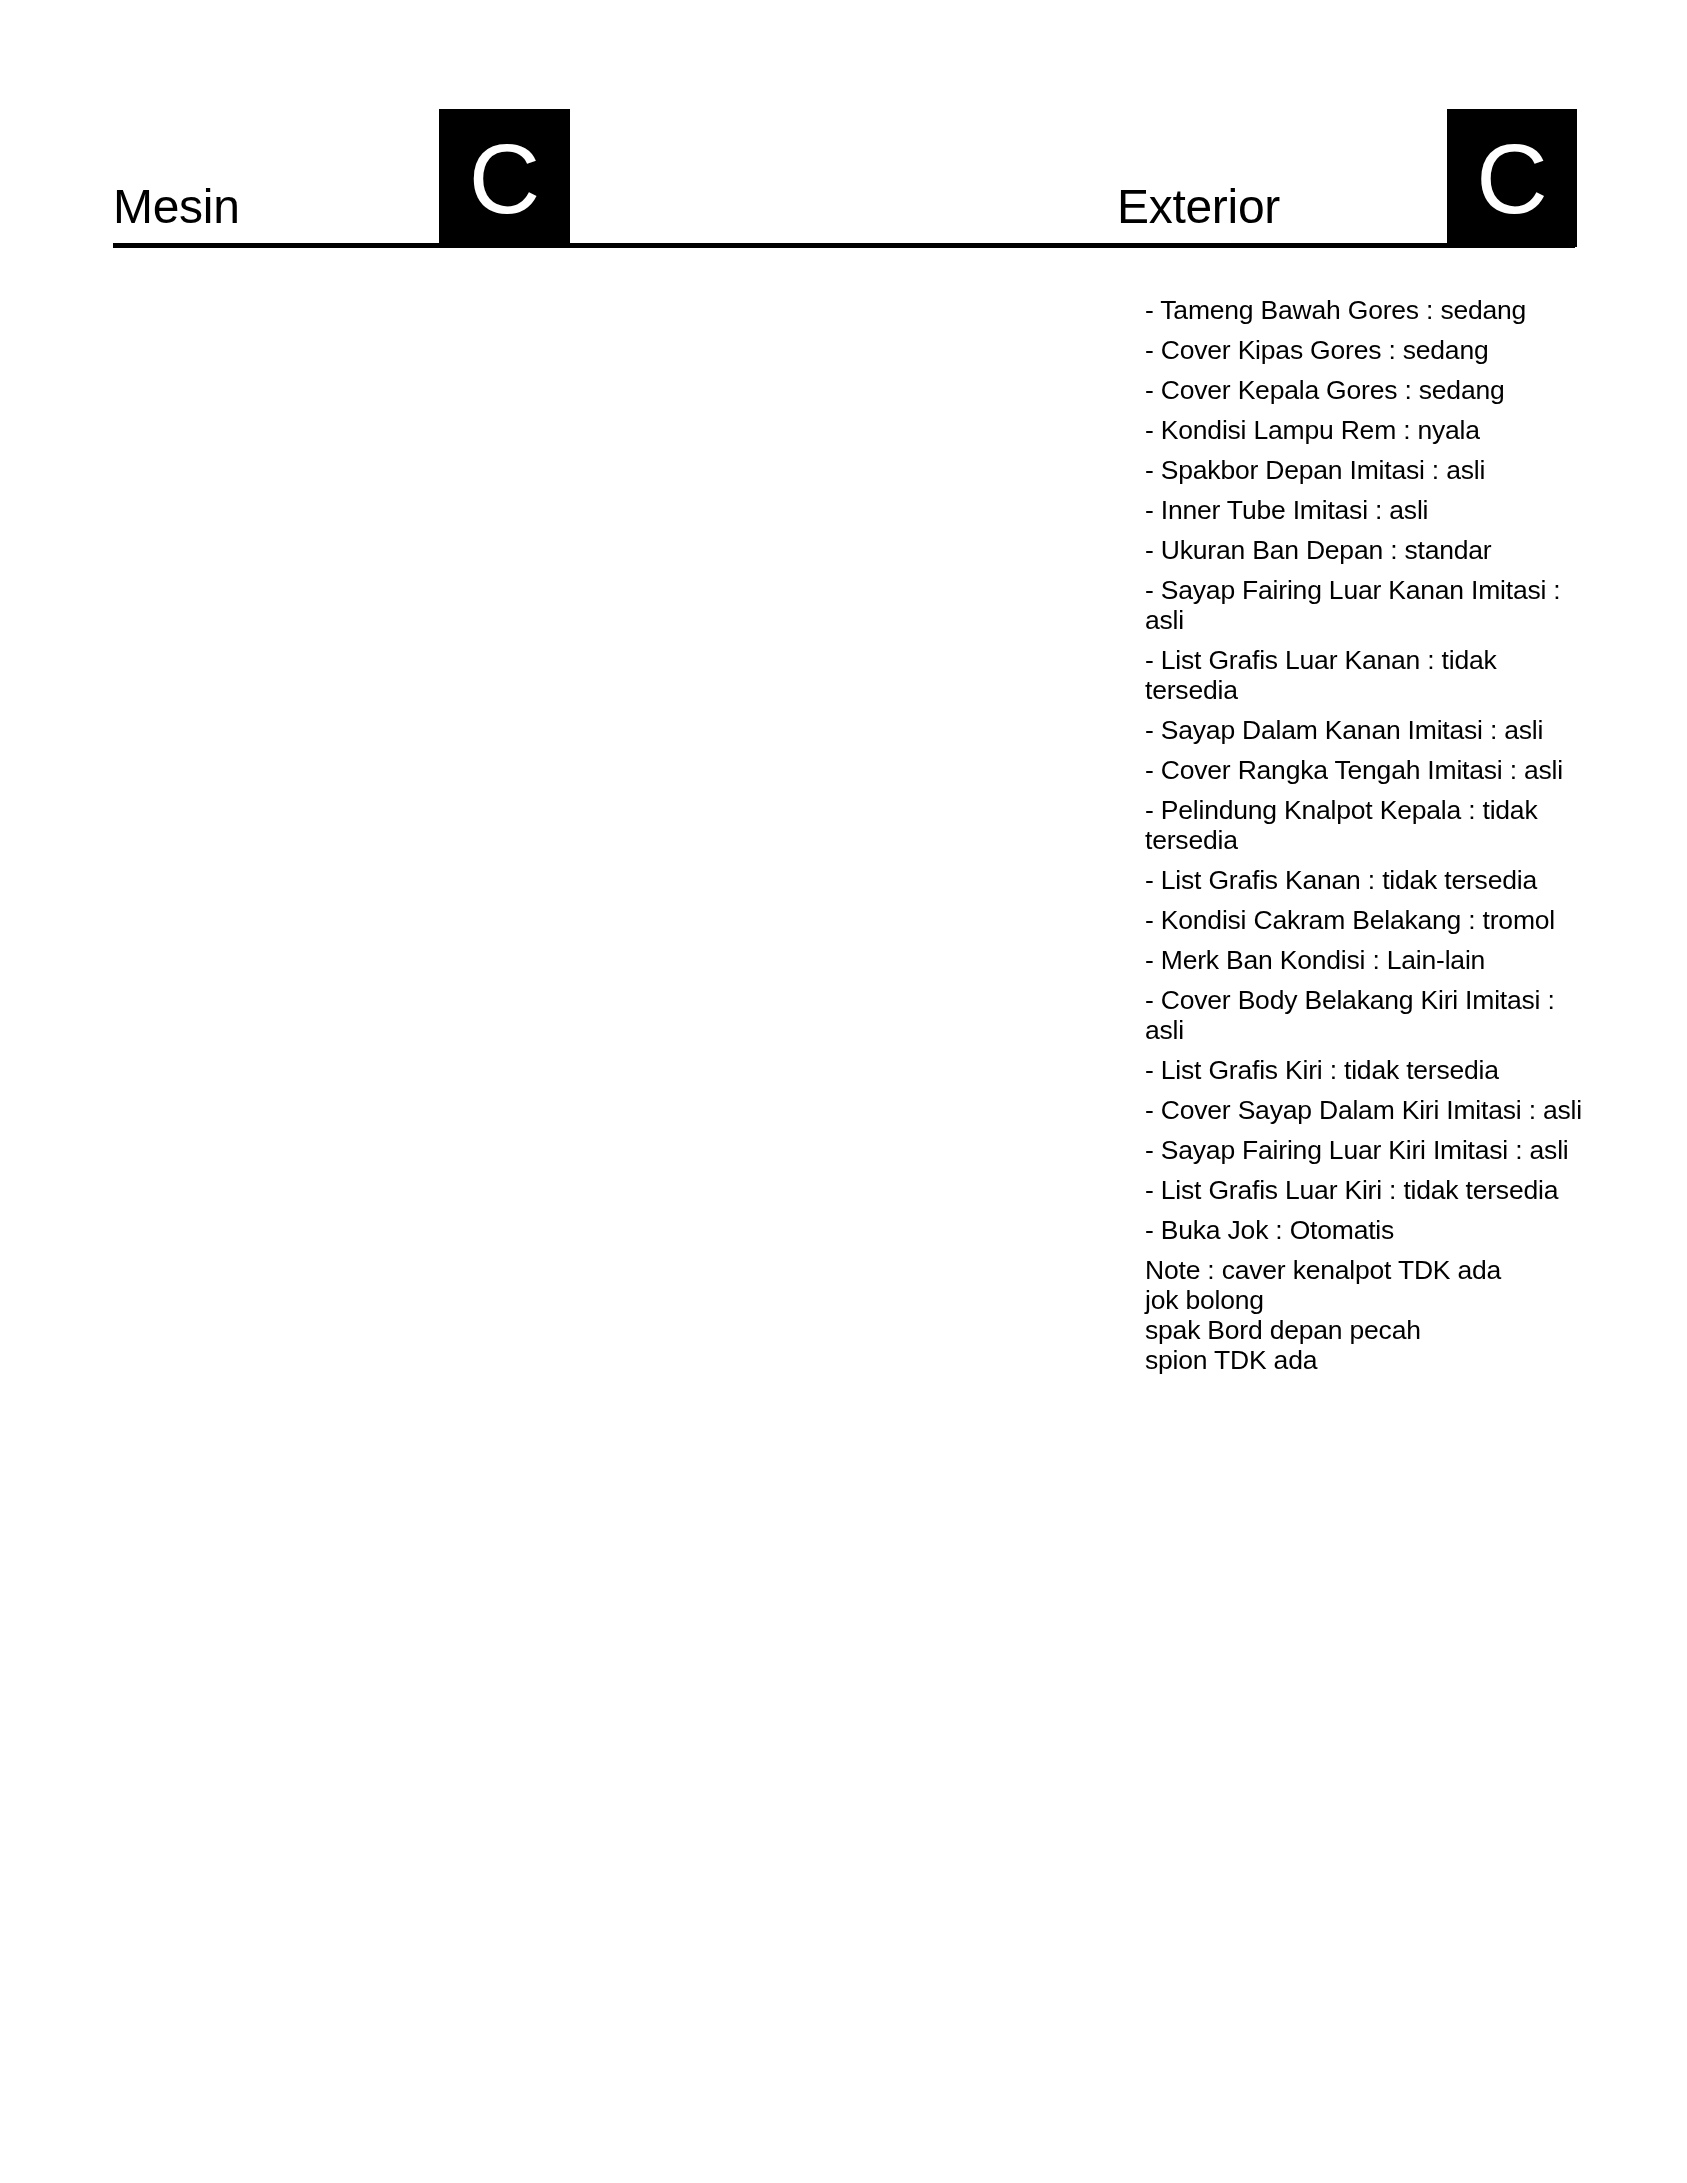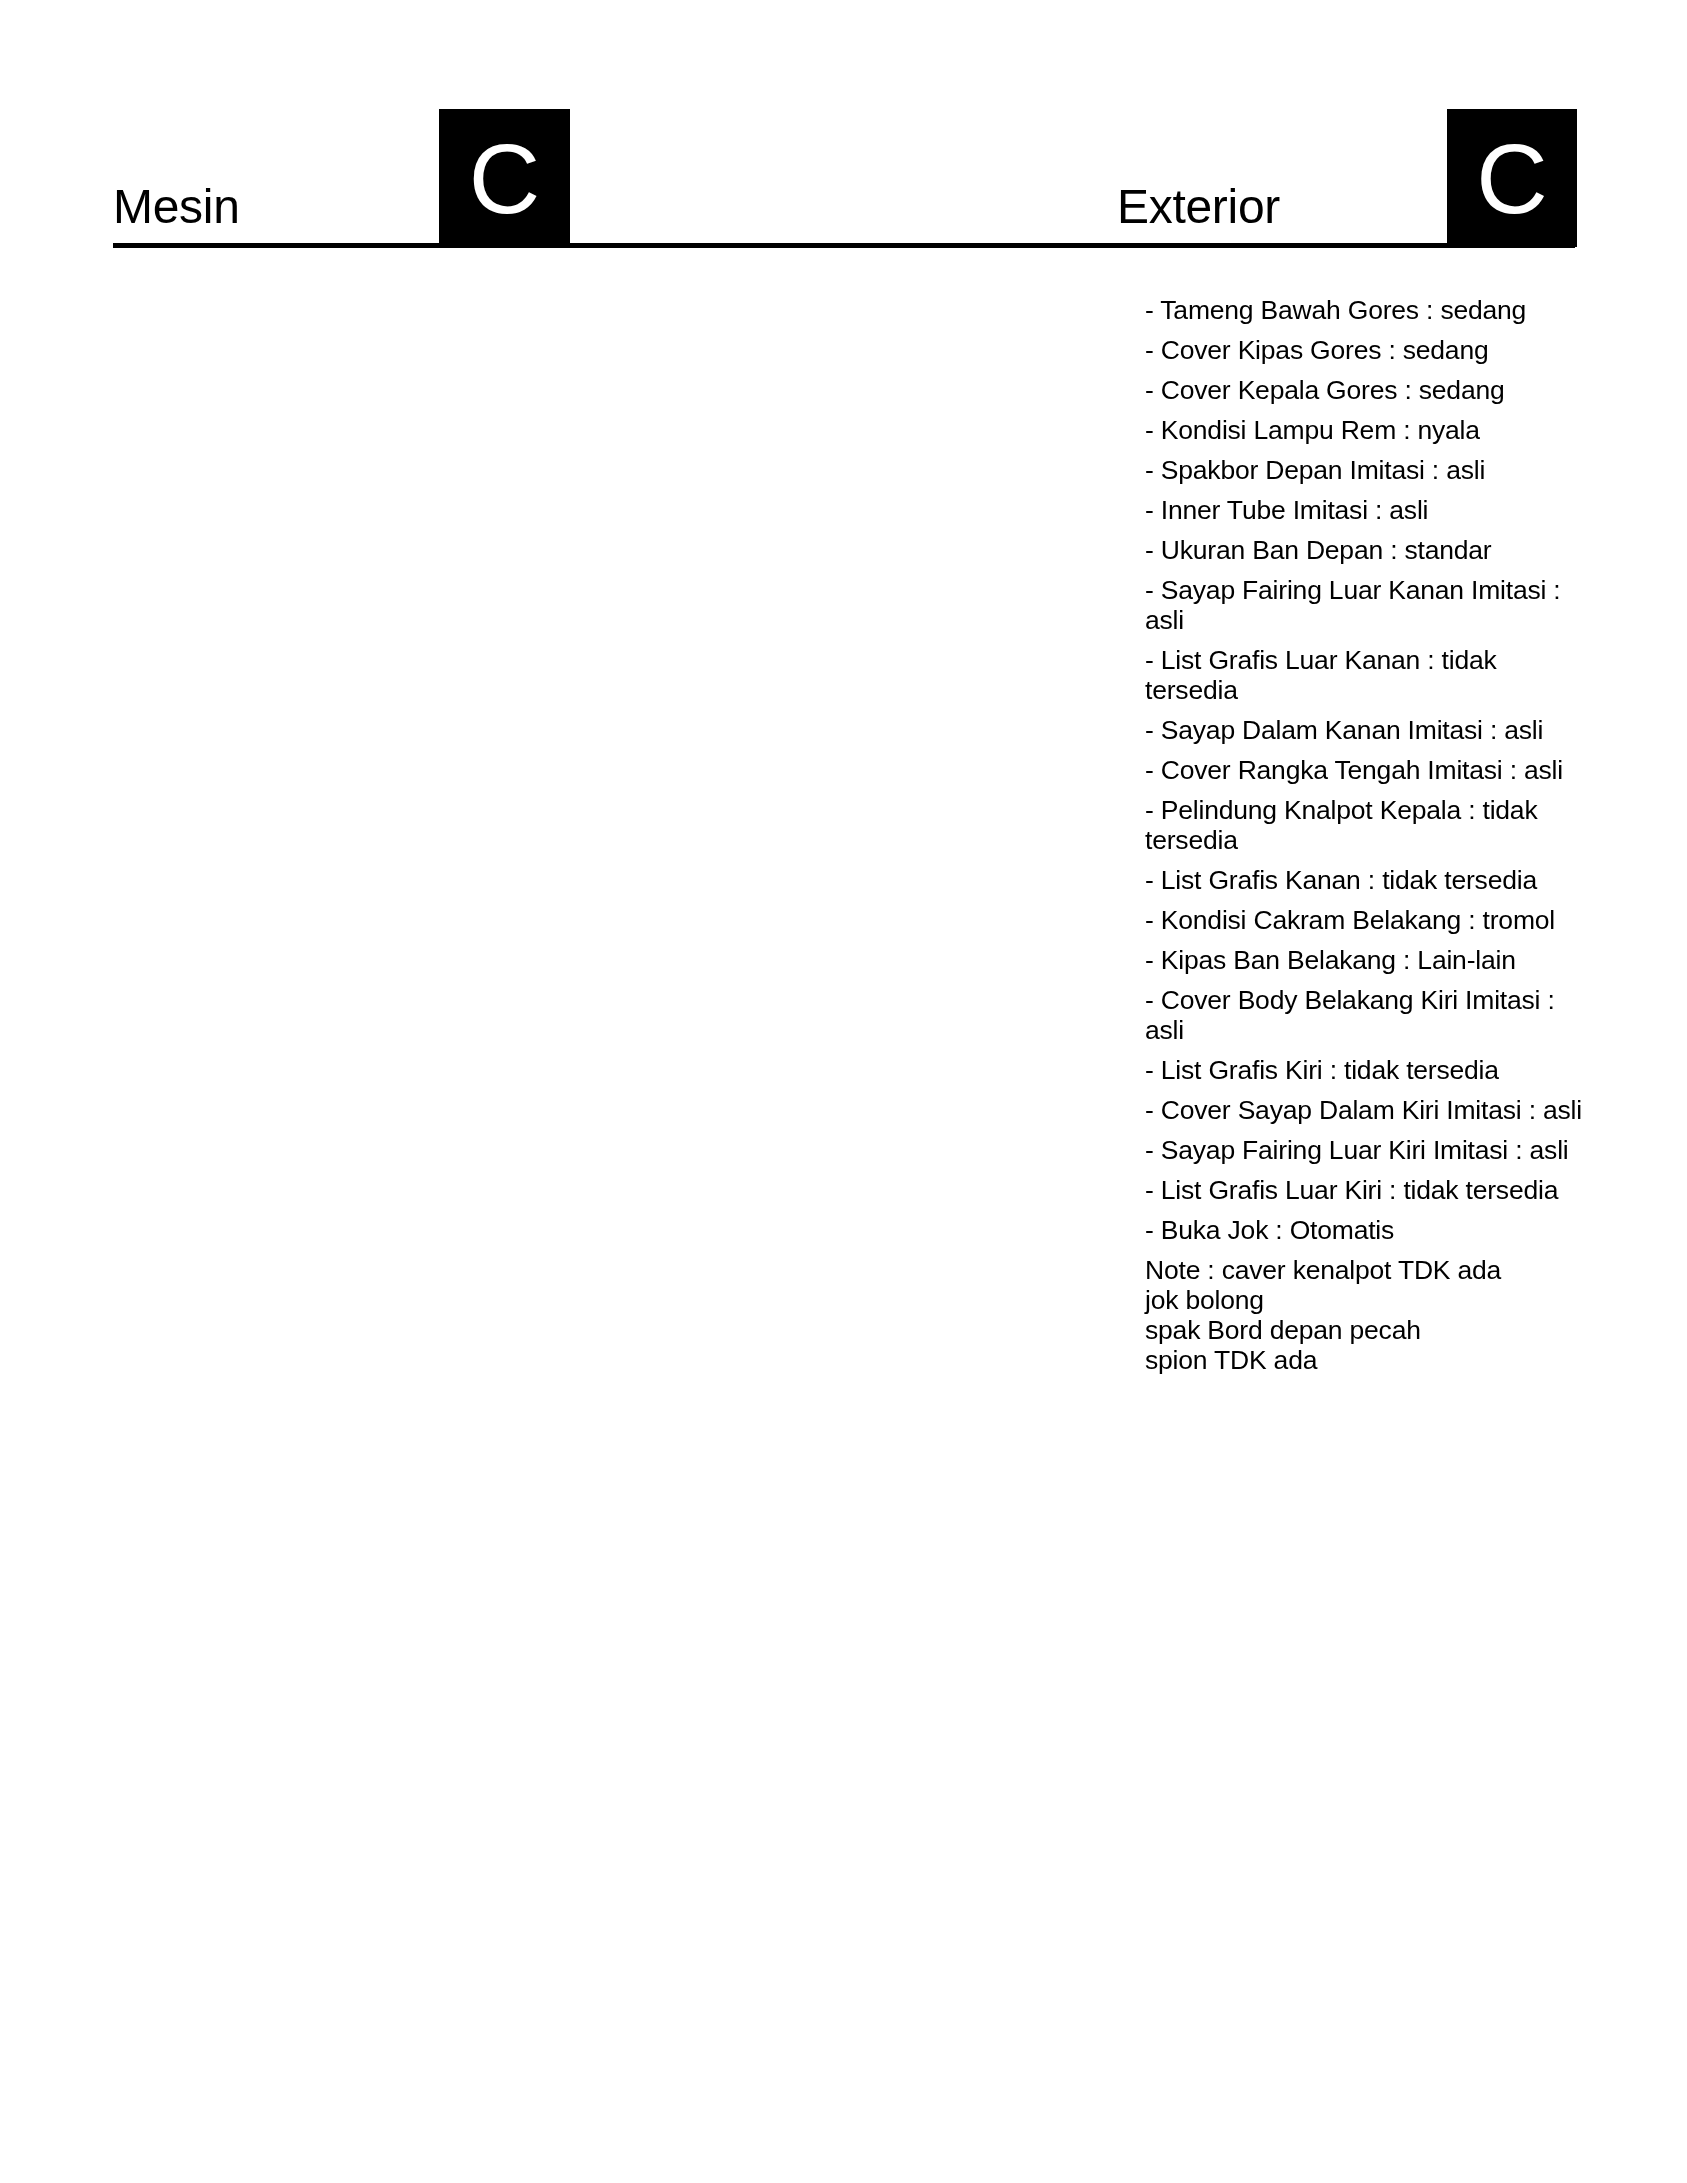--- a/index.html
+++ b/index.html
@@ -103,21 +103,21 @@
   <li>- Spakbor Depan Imitasi : asli</li>
   <li>- Inner Tube Imitasi : asli</li>
   <li>- Ukuran Ban Depan : standar</li>
   <li>- Sayap Fairing Luar Kanan Imitasi : asli</li>
   <li>- List Grafis Luar Kanan : tidak tersedia</li>
   <li>- Sayap Dalam Kanan Imitasi : asli</li>
   <li>- Cover Rangka Tengah Imitasi : asli</li>
   <li>- Pelindung Knalpot Kepala : tidak tersedia</li>
   <li>- List Grafis Kanan : tidak tersedia</li>
   <li>- Kondisi Cakram Belakang : tromol</li>
-  <li>- Kipas Ban Belakang : Lain-lain</li>
+  <li>- Merk Ban Kondisi : Lain-lain</li>
   <li>- Cover Body Belakang Kiri Imitasi : asli</li>
   <li>- List Grafis Kiri : tidak tersedia</li>
   <li>- Cover Sayap Dalam Kiri Imitasi : asli</li>
   <li>- Sayap Fairing Luar Kiri Imitasi : asli</li>
   <li>- List Grafis Luar Kiri : tidak tersedia</li>
   <li>- Buka Jok : Otomatis</li>
   <li class="note">
     <div>Note : caver kenalpot TDK ada</div>
     <div>jok bolong</div>
     <div>spak Bord depan pecah</div>

